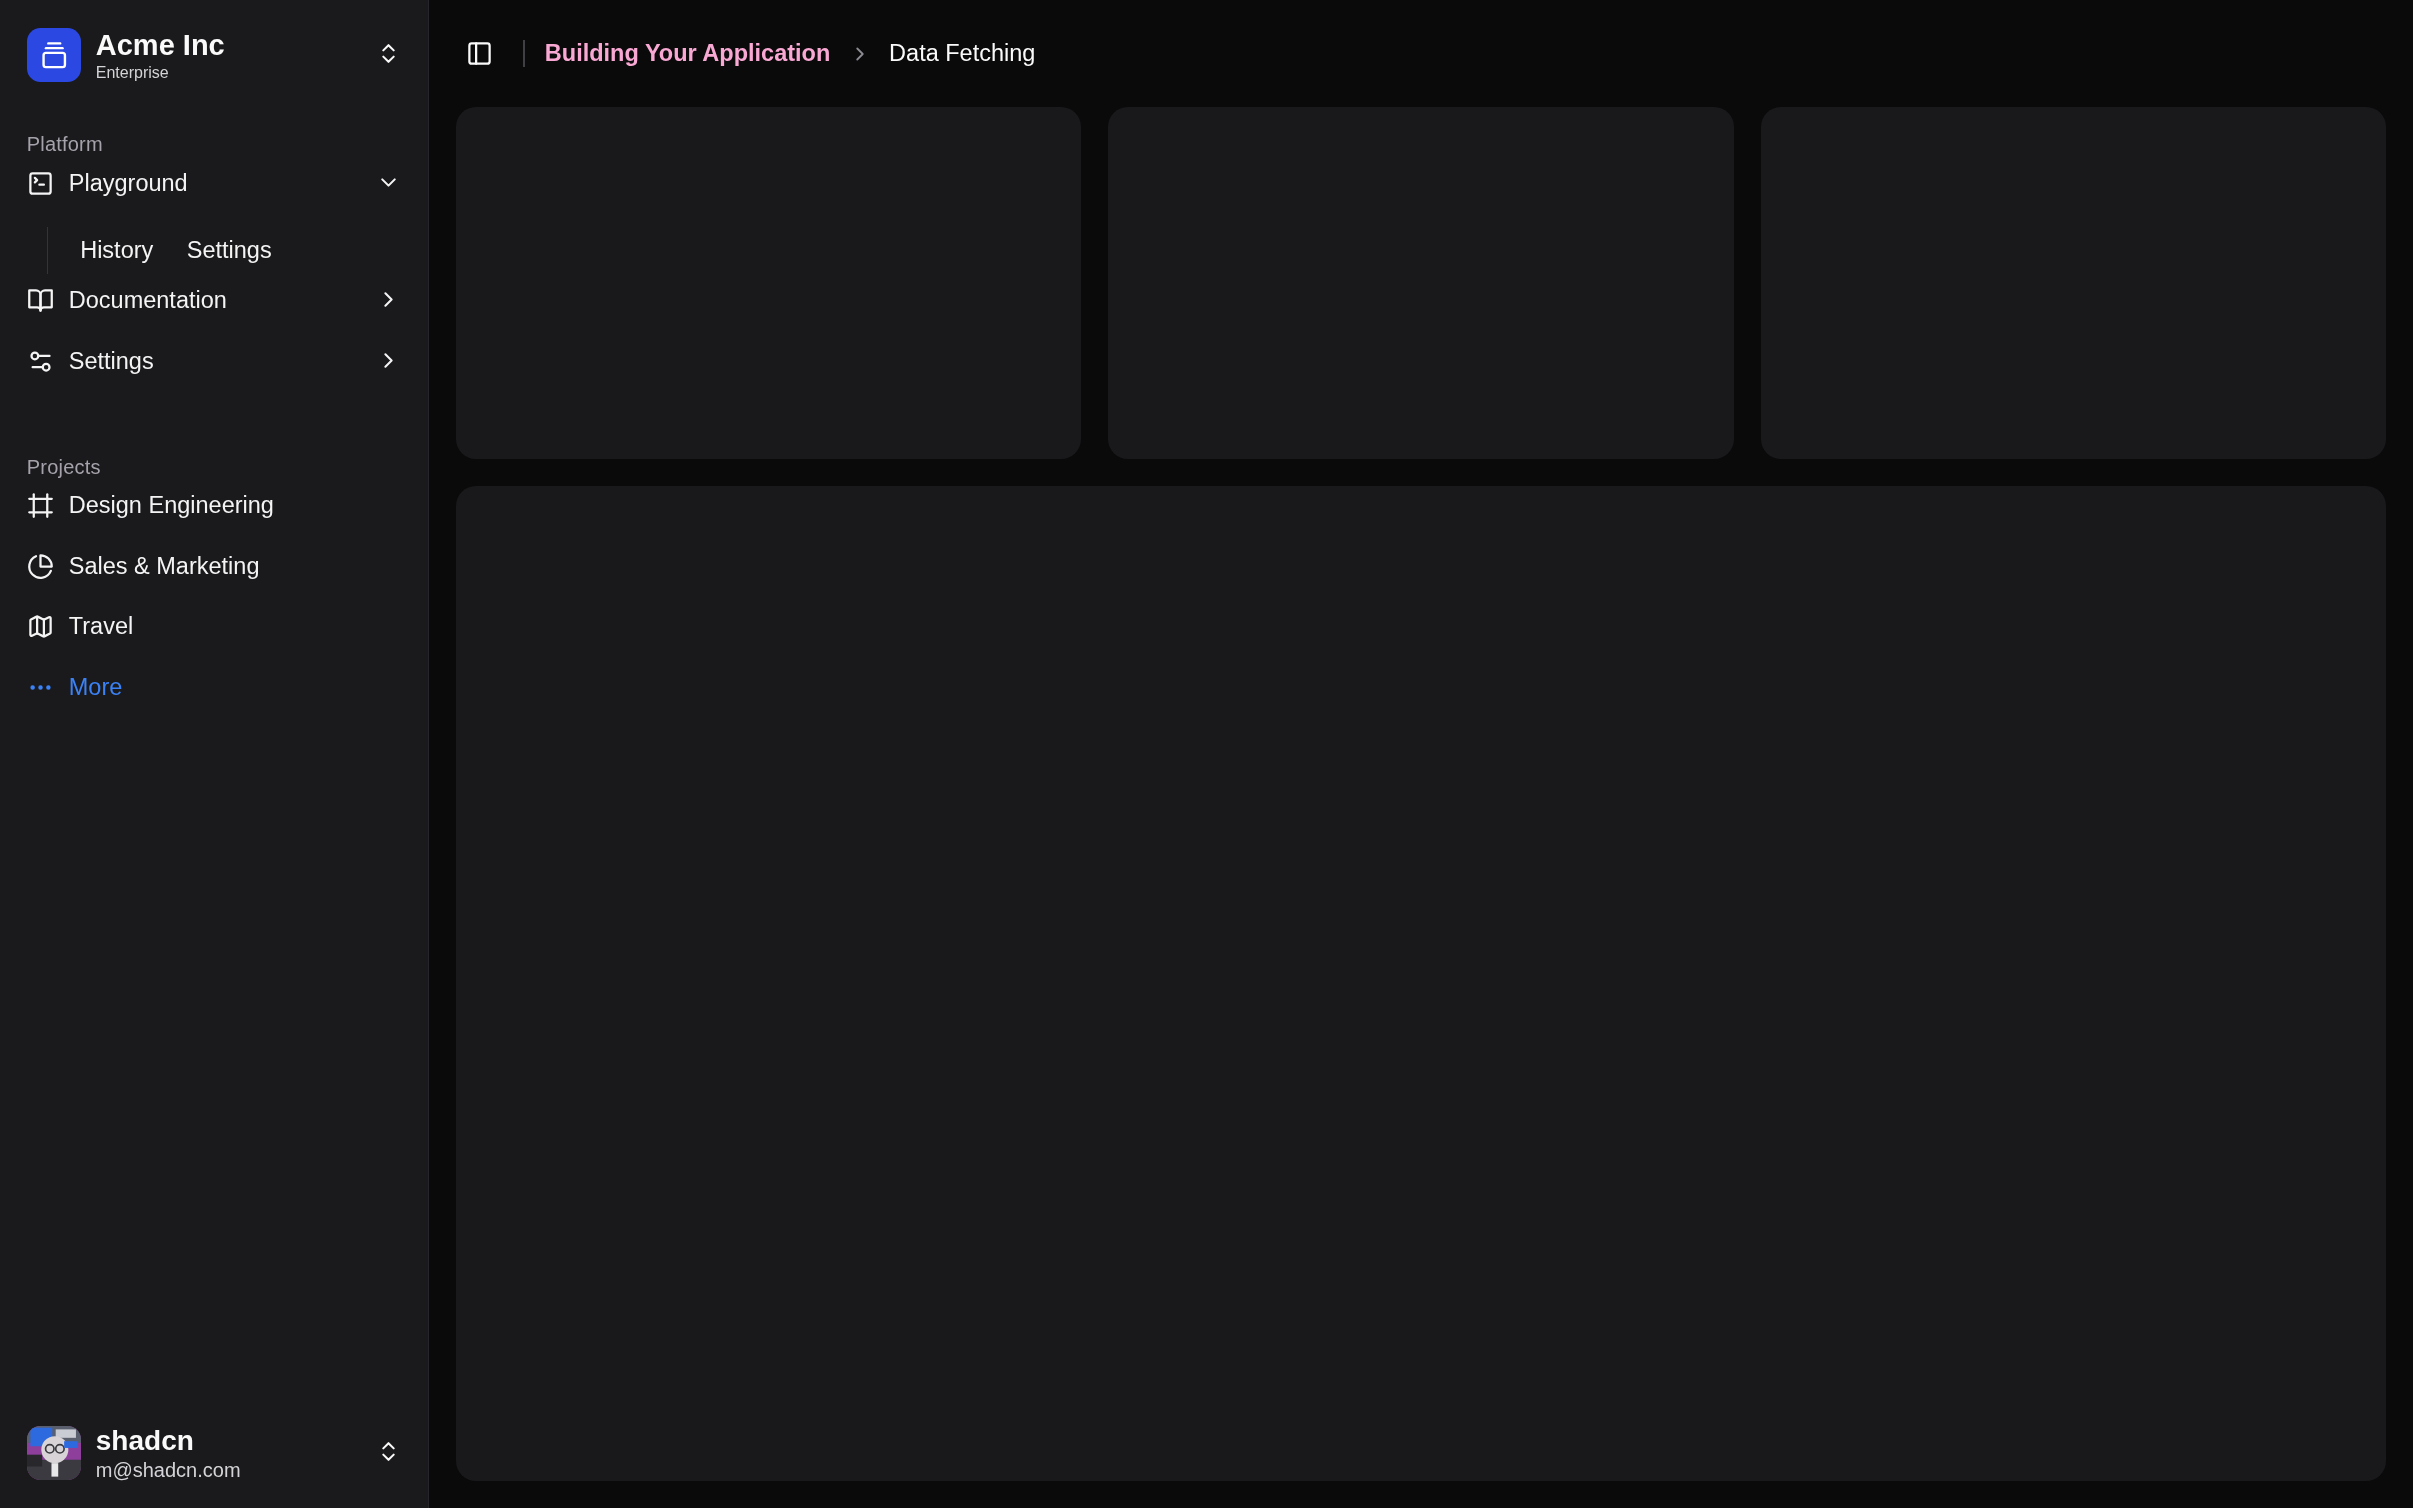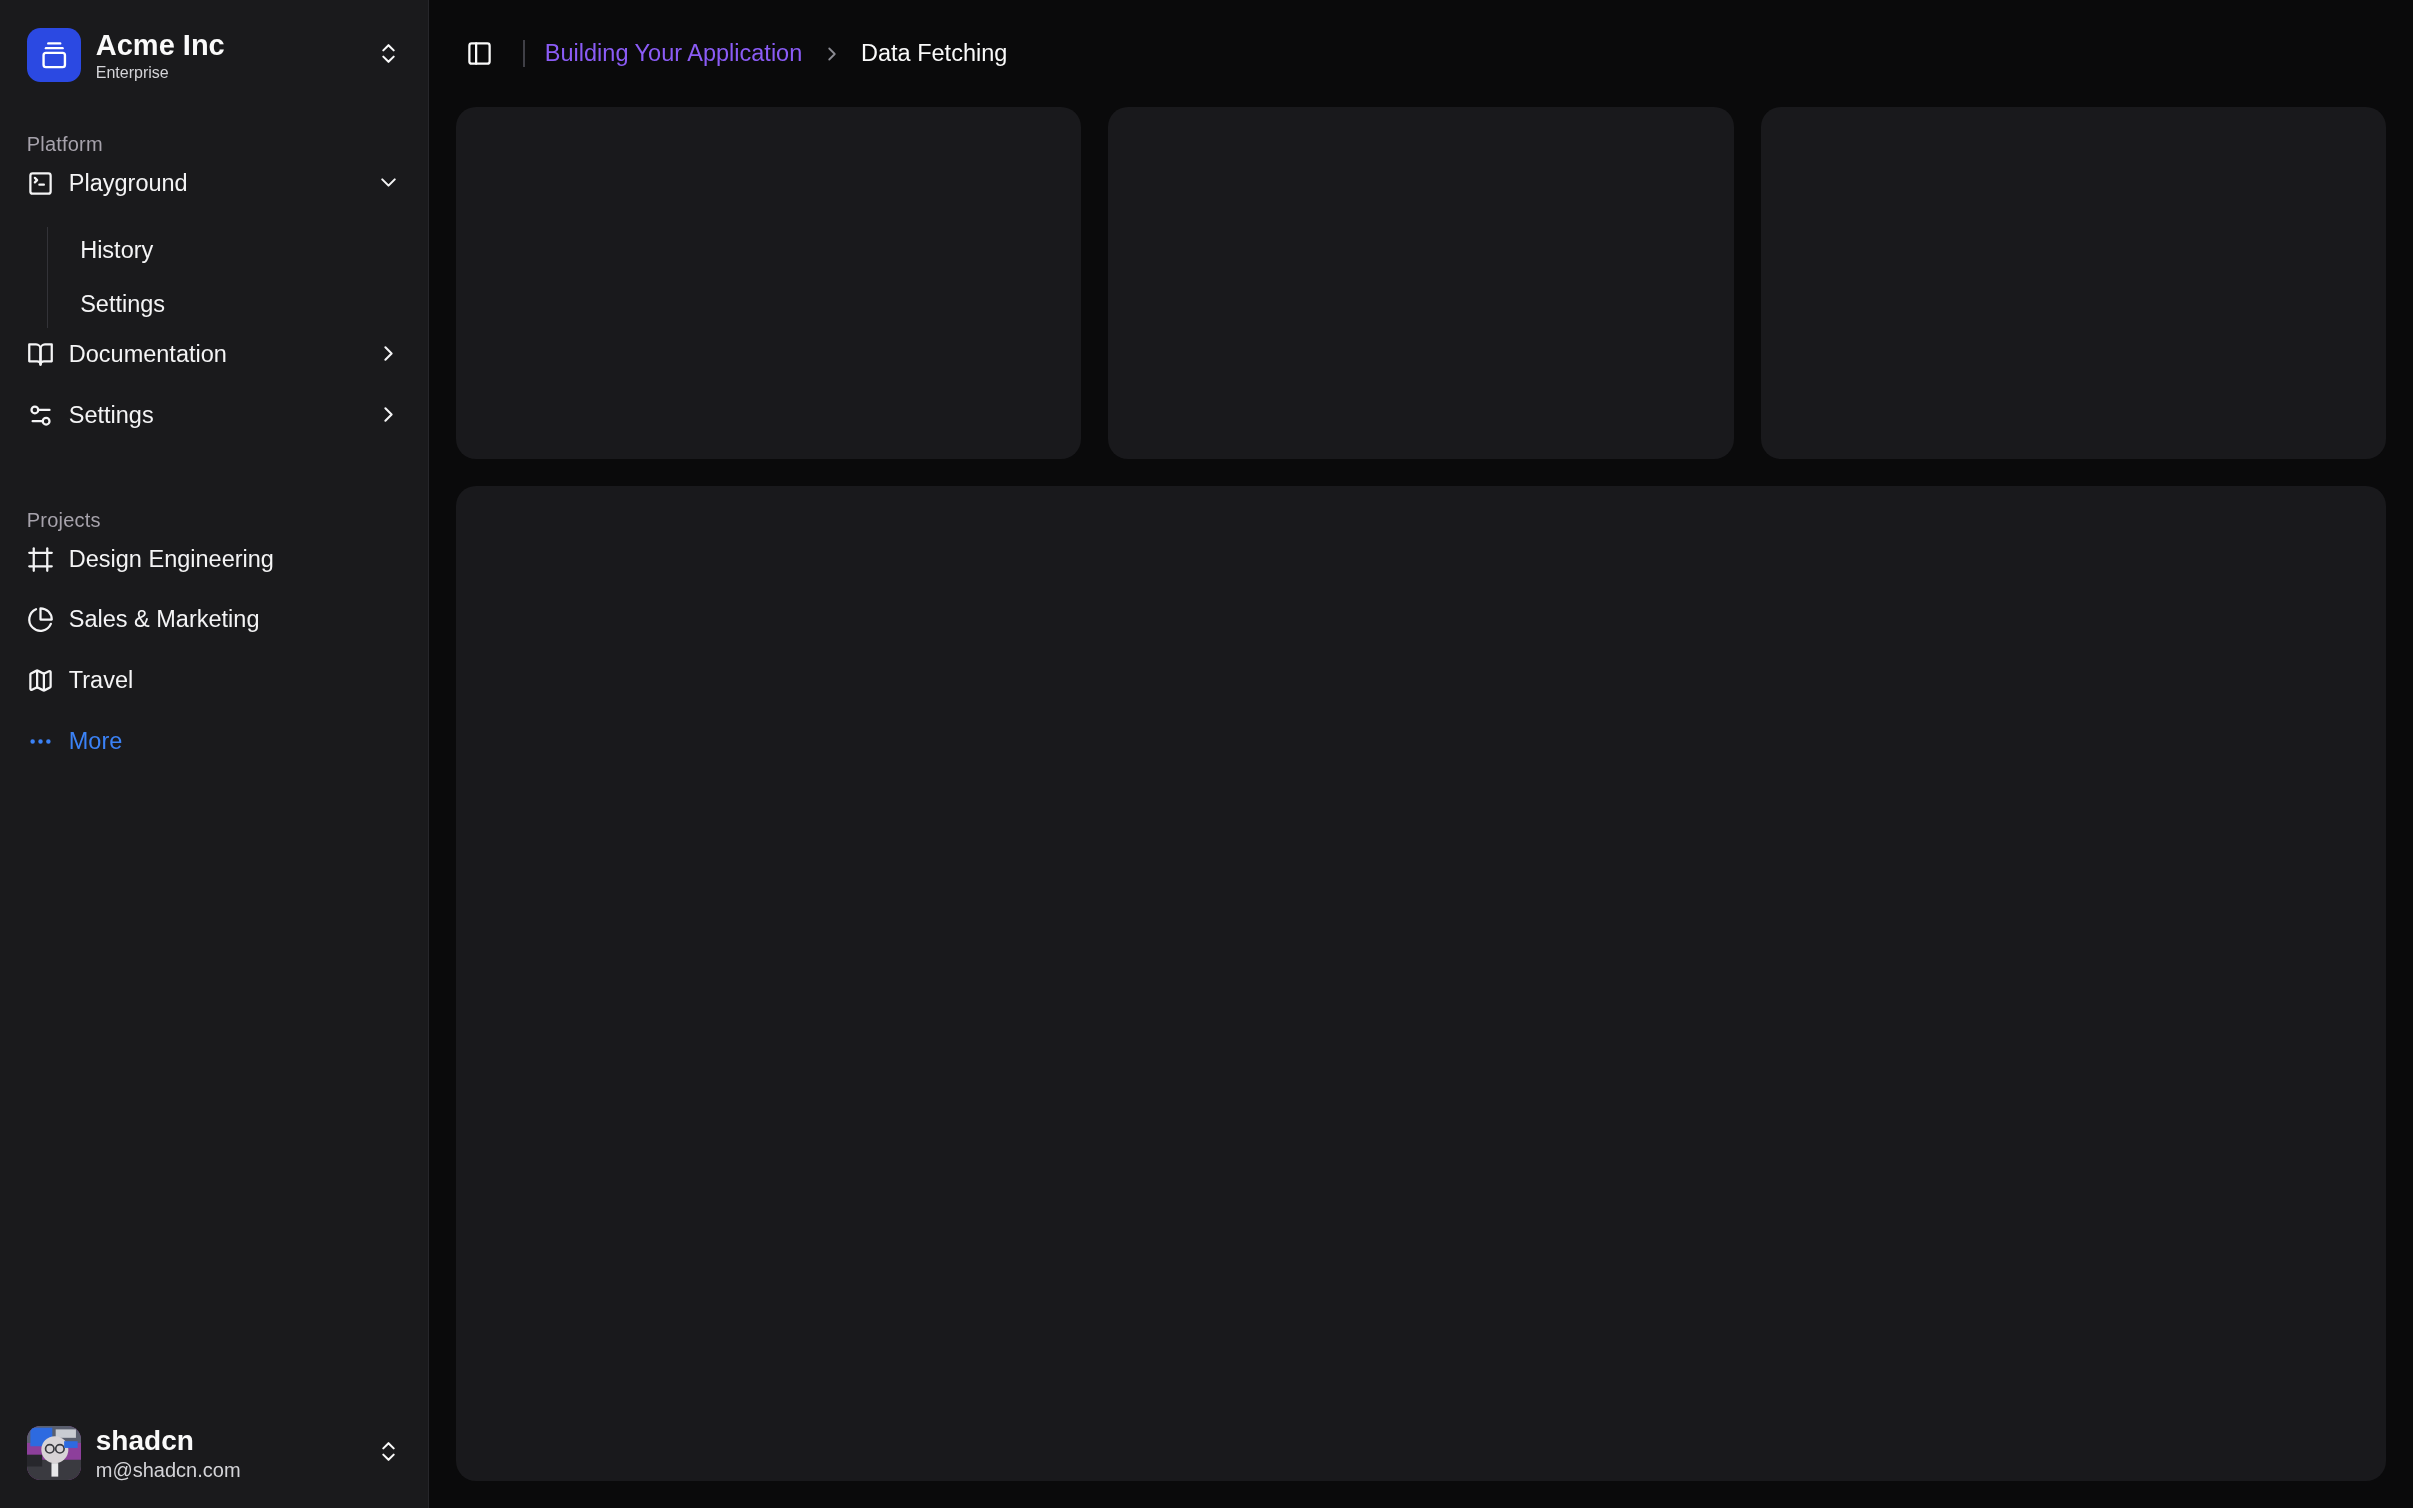--- a/index.html
+++ b/index.html
@@ -53,21 +53,21 @@
   .menu-item-row .mi-label { flex: 1; white-space: nowrap; }
   .menu-item-row .mi-chevron { display: flex; }
   .menu-item-row .mi-chevron svg { width: 25px; height: 25px; }
   .muted-item { color: #3b82f6; }
 
   .submenu {
     list-style: none;
     margin: 3.4px 0 6.7px 34px;
     border-left: 1.7px solid #333338;
     padding-left: 18.4px;
-    display: flex; flex-direction: column; gap: 6.7px;
+    display: flex; flex-direction: row; gap: 6.7px;
   }
   .submenu-row {
     height: 47px; display: flex; align-items: center;
     padding: 0 13.4px; border-radius: 10px; cursor: pointer;
     font-size: 23.5px; color: #f4f4f5;
   }
 
   .sidebar-spacer { flex: 1; }
 
   .user-button {
@@ -88,21 +88,21 @@
     display: flex; align-items: center; gap: 13.4px; padding: 0 27px;
   }
   .toggle-btn {
     width: 47px; height: 47px; border-radius: 10px;
     display: flex; align-items: center; justify-content: center;
     background: transparent; border: none; color: #fafafa; cursor: pointer;
   }
   .toggle-btn svg { width: 27px; height: 27px; }
   .v-separator { width: 1.7px; height: 27px; background: #3f3f46; margin: 0 6.7px; }
   .breadcrumb { display: flex; align-items: center; gap: 18.4px; font-size: 23.5px; }
-  .crumb-parent { color: #8b5cf6; cursor: pointer; }
+  .crumb-parent { color: #f9a8d4; cursor: pointer; font-weight: bold; }
   .crumb-sep { color: #8b8b93; display: flex; }
   .crumb-sep svg { width: 22px; height: 22px; }
   .crumb-current { color: #fafafa; }
 
   .content {
     flex: 1; display: flex; flex-direction: column;
     padding: 0 27px 27px 27px; gap: 27px;
   }
   .card-grid { display: grid; grid-template-columns: 1fr 1fr 1fr; gap: 27px; }
   .placeholder-card {

